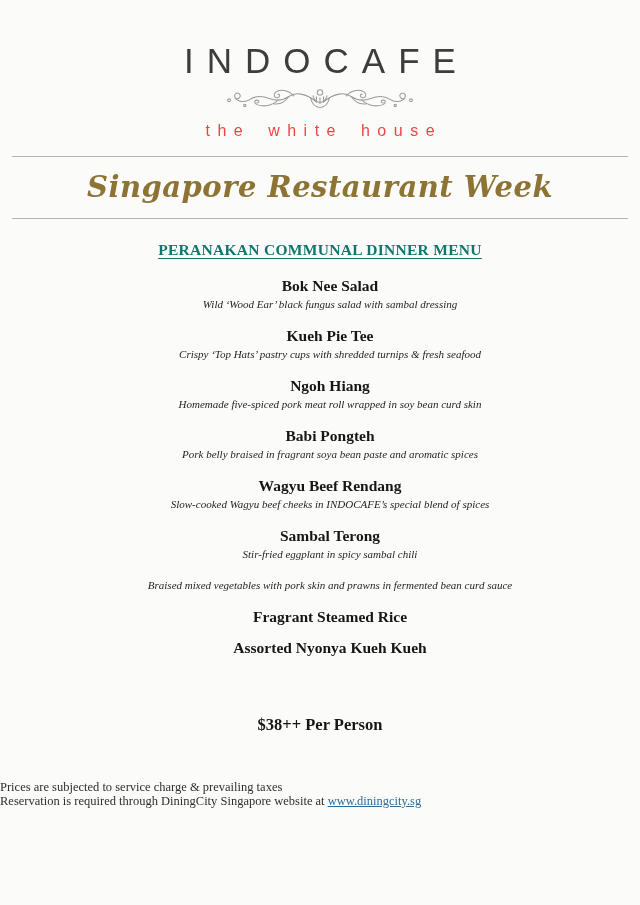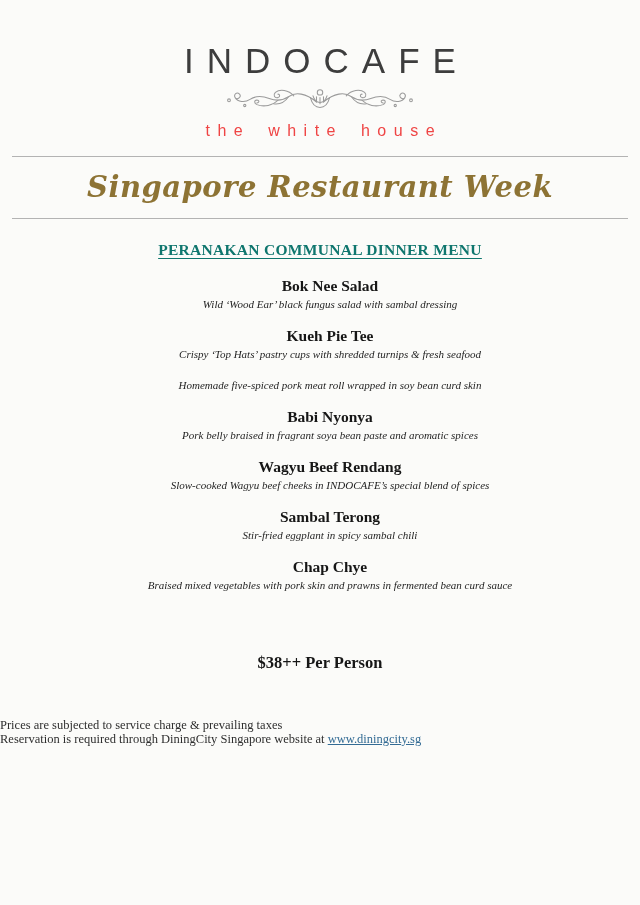--- a/index.html
+++ b/index.html
@@ -149,37 +149,43 @@
   <div class="menu-items">
       <div class="menu-item">
         <div class="dish-name">Bok Nee Salad</div>
         <div class="dish-desc">Wild ‘Wood Ear’ black fungus salad with sambal dressing</div>
       </div>
       <div class="menu-item">
         <div class="dish-name">Kueh Pie Tee</div>
         <div class="dish-desc">Crispy ‘Top Hats’ pastry cups with shredded turnips &amp; fresh seafood</div>
       </div>
       <div class="menu-item">
+        <div class="dish-name">Ngoh Hiang</div>
         <div class="dish-desc">Homemade five-spiced pork meat roll wrapped in soy bean curd skin</div>
       </div>
       <div class="menu-item">
-        <div class="dish-name">Babi Nyonya</div>
+        <div class="dish-name">Babi Pongteh</div>
         <div class="dish-desc">Pork belly braised in fragrant soya bean paste and aromatic spices</div>
       </div>
       <div class="menu-item">
         <div class="dish-name">Wagyu Beef Rendang</div>
         <div class="dish-desc">Slow-cooked Wagyu beef cheeks in INDOCAFE’s special blend of spices</div>
       </div>
       <div class="menu-item">
         <div class="dish-name">Sambal Terong</div>
         <div class="dish-desc">Stir-fried eggplant in spicy sambal chili</div>
       </div>
       <div class="menu-item">
-        <div class="dish-name">Chap Chye</div>
         <div class="dish-desc">Braised mixed vegetables with pork skin and prawns in fermented bean curd sauce</div>
+      </div>
+      <div class="menu-item">
+        <div class="dish-name">Fragrant Steamed Rice</div>
+      </div>
+      <div class="menu-item">
+        <div class="dish-name">Assorted Nyonya Kueh Kueh</div>
       </div>
     </div>
 
   <div class="price">$38++ Per Person</div>
 
   <div class="footer">
     <div>Prices are subjected to service charge &amp; prevailing taxes</div>
     <div><span>Reservation is required through DiningCity Singapore website at </span><a href="#" style="color: rgb(51, 107, 148);">www.diningcity.sg</a></div>
   </div>
 

